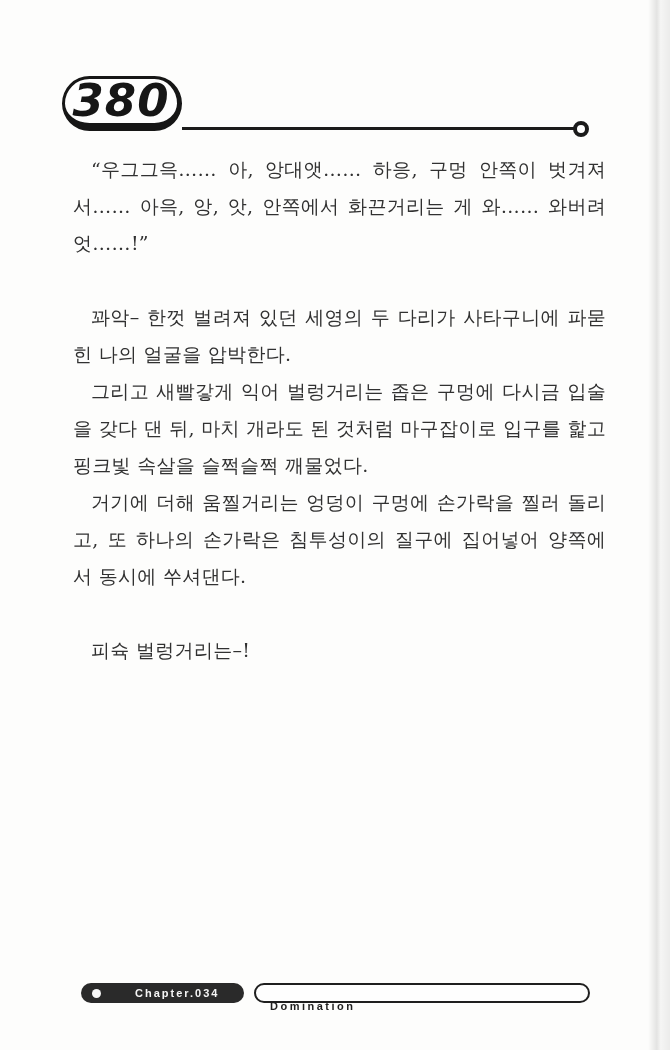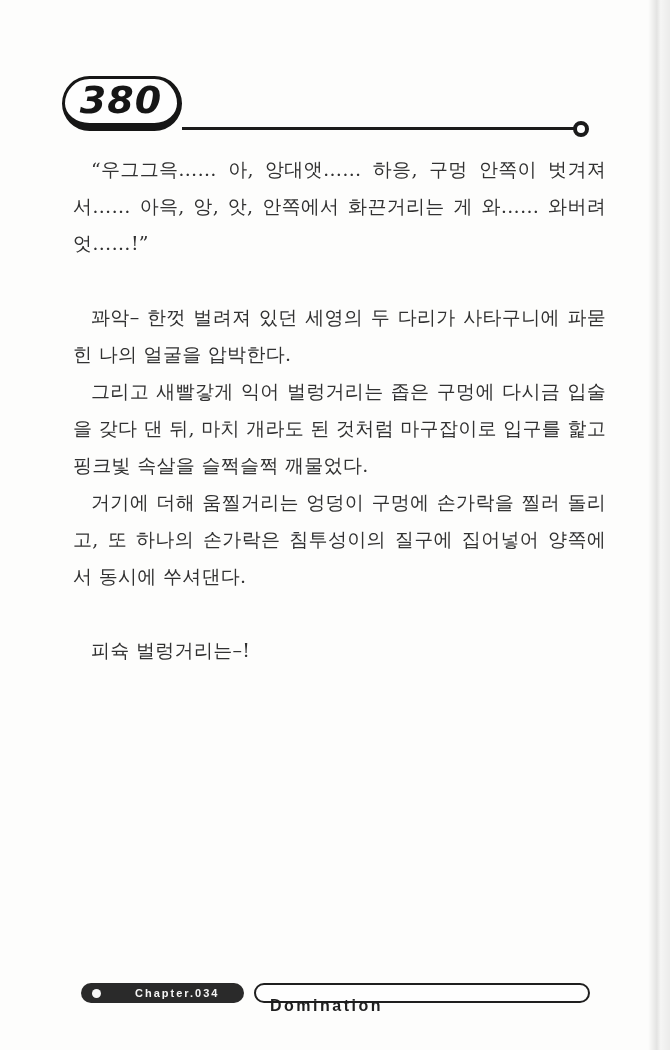--- a/index.html
+++ b/index.html
@@ -43,21 +43,21 @@
     border-right-width: 5px;
     border-radius: 30px;
     display: flex;
     align-items: center;
     justify-content: center;
   }
   .page-badge-number {
     font-family: "DejaVu Sans", "Liberation Sans", sans-serif;
     font-style: italic;
     font-weight: bold;
-    font-size: 38px;
+    font-size: 45px;
     letter-spacing: 1px;
     color: #161616;
     transform: translateY(-1px);
   }
   .header-line {
     position: absolute;
     left: 182px;
     top: 127px;
     width: 392px;
     height: 3px;
@@ -133,21 +133,21 @@
     height: 20px;
     box-sizing: border-box;
     background: #fefefe;
     border: 2px solid #1f1f1f;
     border-radius: 11px;
     display: flex;
     align-items: center;
   }
   .footer-title-label {
     font-family: "Liberation Sans", sans-serif;
-    font-size: 16px;
+    font-size: 11px;
     font-weight: bold;
     letter-spacing: 2.5px;
     color: #1f1f1f;
     margin-left: 14px;
     white-space: nowrap;
     margin-top: 26px;
   }
 </style>
 </head>
 <body>

